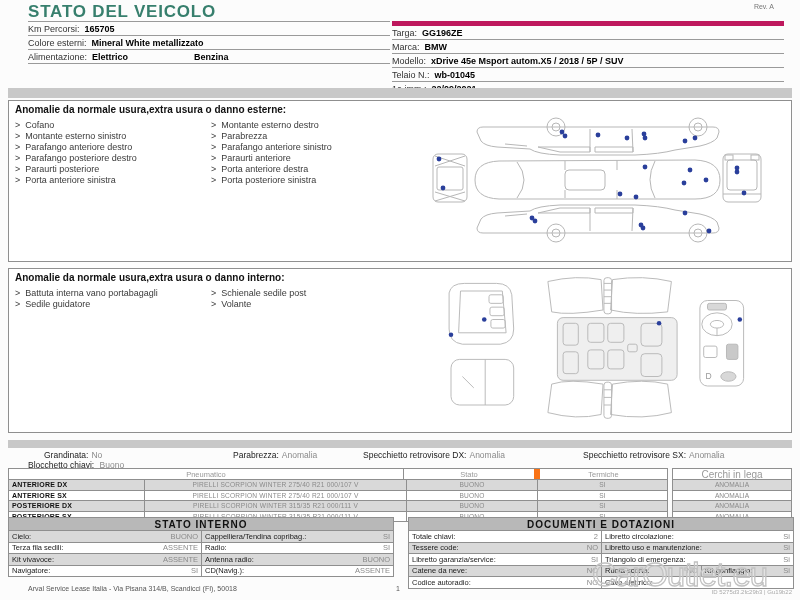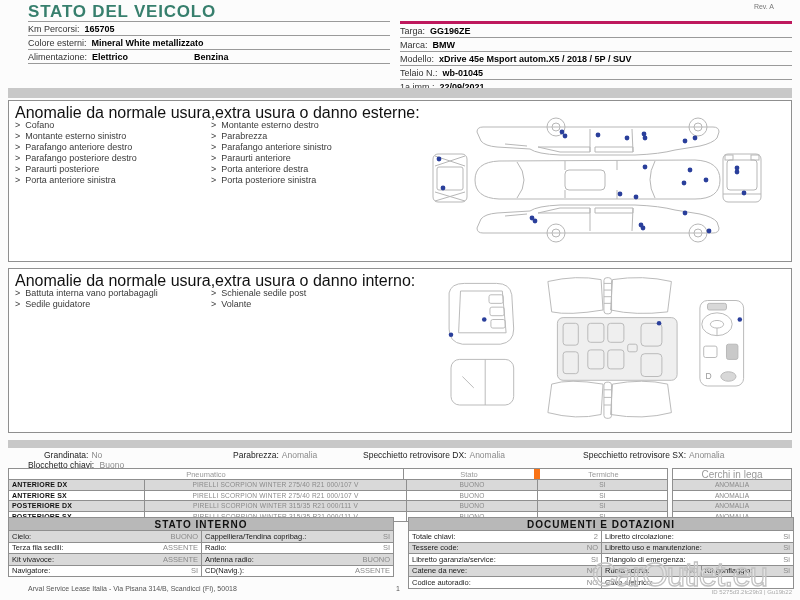--- a/index.html
+++ b/index.html
@@ -2,34 +2,34 @@
 <html><head>
 <meta charset="utf-8">
 <style>
   html,body{margin:0;padding:0;width:800px;height:600px;overflow:hidden;background:#fcfcfc;
     font-family:"Liberation Sans","DejaVu Sans",sans-serif;position:relative;}
   .abs{position:absolute;}
   
   .page-title{left:28px;top:2px;font-size:17px;font-weight:bold;color:#377f6d;letter-spacing:.8px;}
   .rev{right:26px;top:3px;font-size:7px;color:#777;}
   .hdr-left{left:28px;top:21px;width:362px;border-top:1px solid #9a9a9a;}
-  .hdr-right{left:400px;top:21px;width:392px;border-top:3px solid #be185d;}
+  .hdr-right{left:392px;top:21px;width:392px;border-top:5px solid #be185d;}
   .hrow{display:flex;align-items:center;height:13px;border-bottom:1px solid #9a9a9a;font-size:9px;color:#333;white-space:nowrap;}
   .hrow .lbl{margin-right:5px;}
   .hrow .val{font-weight:bold;color:#000;}
   .hrow .val2{font-weight:bold;color:#000;margin-left:66px;}
   
   .gbar{left:8px;width:784px;background:#c8c8c8;}
   .gbar1{top:88px;height:10px;}
   .gbar2{top:440px;height:8px;}
   
   .anom-box{left:8px;width:782px;border:1px solid #8f8f8f;background:#fff;}
   .ext-box{top:100px;height:160px;}
   .int-box{top:268px;height:163px;}
-  .box-title{position:absolute;left:6px;top:3px;font-size:16px;font-weight:normal;color:#111;}
+  .box-title{position:absolute;left:6px;top:3px;font-size:10px;font-weight:bold;color:#111;}
   .anom-list{position:absolute;top:19px;font-size:9px;color:#3a3a3a;line-height:11px;}
   .list-l{left:6px;width:188px;}
   .list-r{left:202px;width:200px;}
   .anom-item{display:flex;}
   .bullet{margin-right:5px;color:#3a3a3a;}
   .diagram{position:absolute;left:408px;top:3px;width:372px;height:152px;}
   svg{stroke:#b7b7b7;fill:none;stroke-width:1;}
   svg text{stroke:none;}
   
   .cond{left:28px;top:450px;width:764px;height:20px;font-size:8.5px;}

